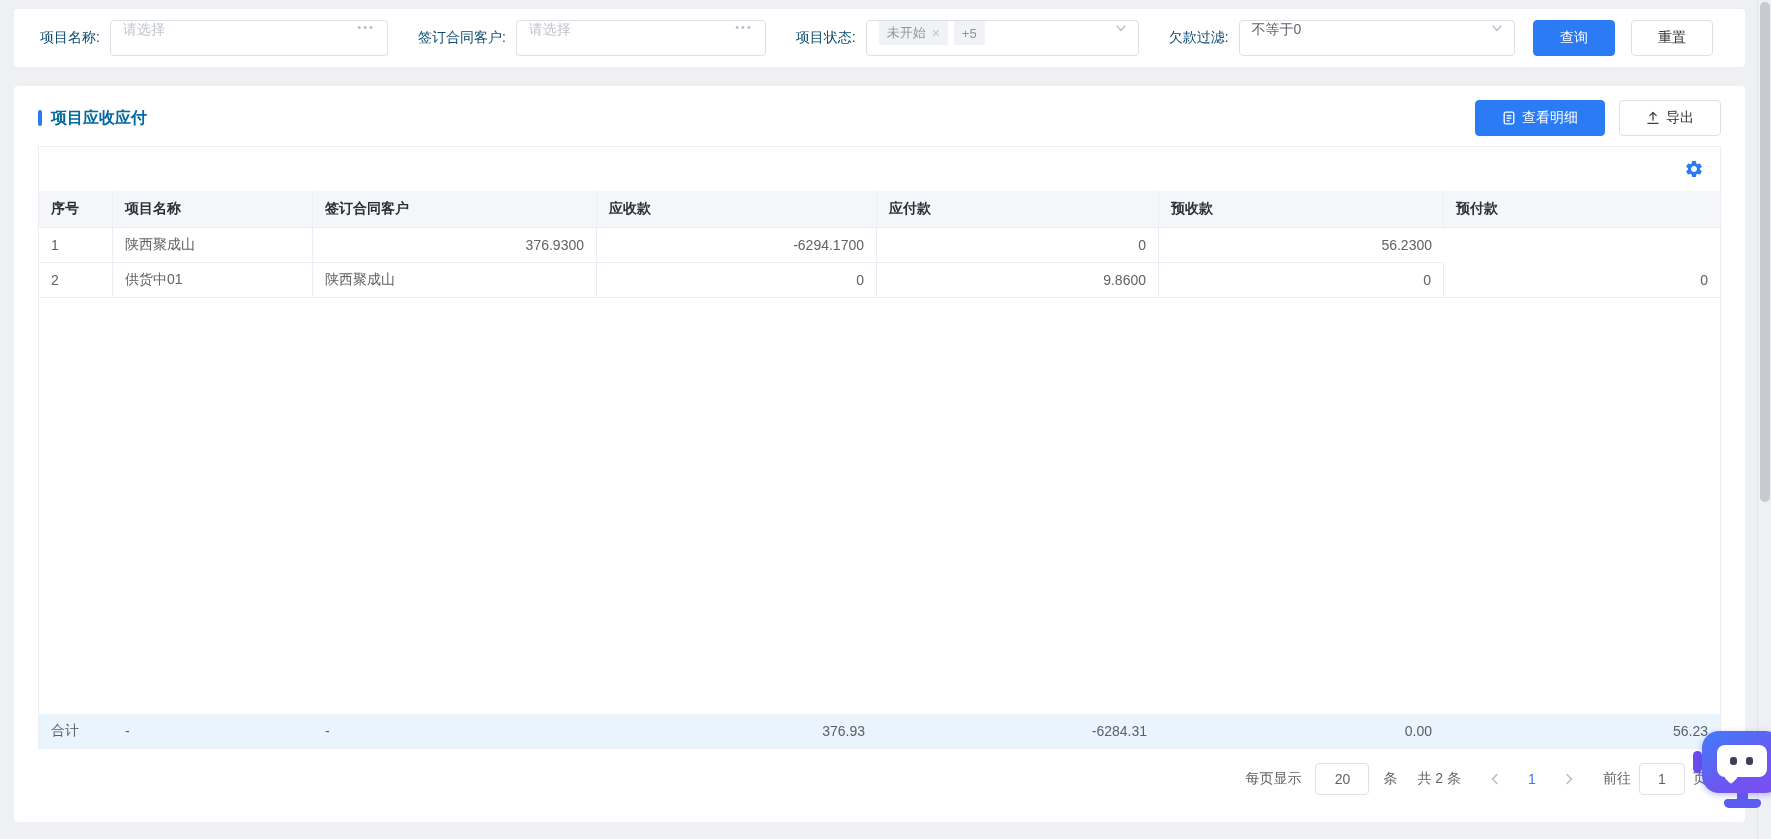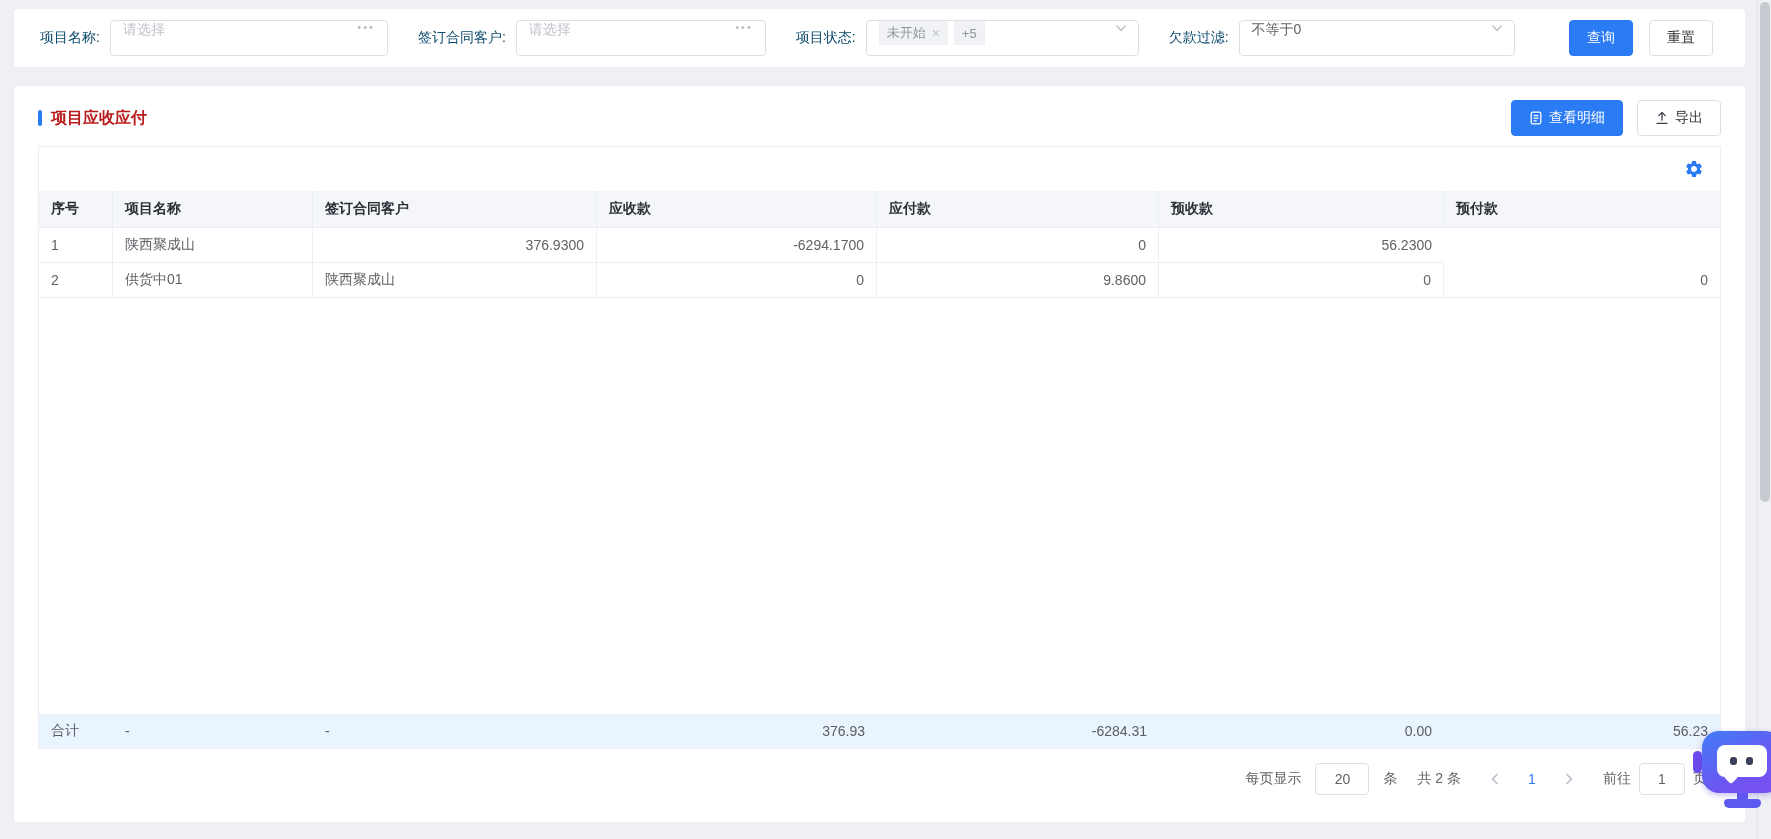--- a/index.html
+++ b/index.html
@@ -37,35 +37,35 @@
   .chevron svg { display:block; }
   .tag {
     display:flex; align-items:center; background:#f0f2f5; border-radius:0;
     height:24px; padding:0 8px; margin-right:6px; color:#909399; font-size:13px; white-space:nowrap;
   }
   .tag-close { margin-left:6px; color:#c0c4cc; font-size:14px; cursor:pointer; line-height:1; }
   .sel-value { color:#606266; }
   .filter-actions { margin-left:auto; display:flex; align-items:center; gap:16px; padding-right:22px; }
   .btn {
     height:36px; border-radius:4px; font-size:14px; display:inline-flex;
-    align-items:center; justify-content:center; cursor:pointer; padding:0 17px;
+    align-items:center; justify-content:center; cursor:pointer; padding:0 26px;
     border:1px solid #dcdfe6; background:#fff; color:#303133; white-space:nowrap;
   }
   .btn-primary { background:var(--primary,#2b7bf5); border-color:var(--primary,#2b7bf5); color:#fff; }
   .btn .bicon { margin-right:6px; display:inline-flex; }
 
   
   .main-panel {
     background:#fff; border-radius:4px; margin-top:19px; height:736px;
     padding:0 24px; position:relative;
   }
   .panel-header { height:60px; display:flex; align-items:center; justify-content:space-between; padding-top:4px; }
   .panel-title { display:flex; align-items:center; }
   .title-bar { width:4px; height:16px; background:var(--primary,#2b7bf5); border-radius:2px; margin-right:9px; }
-  .title-text { font-size:16px; font-weight:bold; color:#b91c1c; }
+  .title-text { font-size:16px; font-weight:bold; color:#0369a1; }
   .panel-actions { display:flex; align-items:center; gap:14px; }
 
   
   .table-wrap { border:1px solid #ebeef5; height:603px; display:flex; flex-direction:column; }
   .table-toolbar { height:44px; display:flex; align-items:center; justify-content:flex-end; padding-right:16px; flex:0 0 auto; }
   .gear { width:20px; height:20px; color:var(--primary,#2b7bf5); cursor:pointer; }
   .tgrid { display:grid; grid-template-columns:74px 200px 284px 280px 282px 285px 1fr; }
   .cell { padding:0 12px; display:flex; align-items:center; min-width:0; white-space:nowrap; overflow:hidden; }
   .hcell {
     height:37px; background:#f4f6fa; color:#2b2f36; font-weight:bold;

